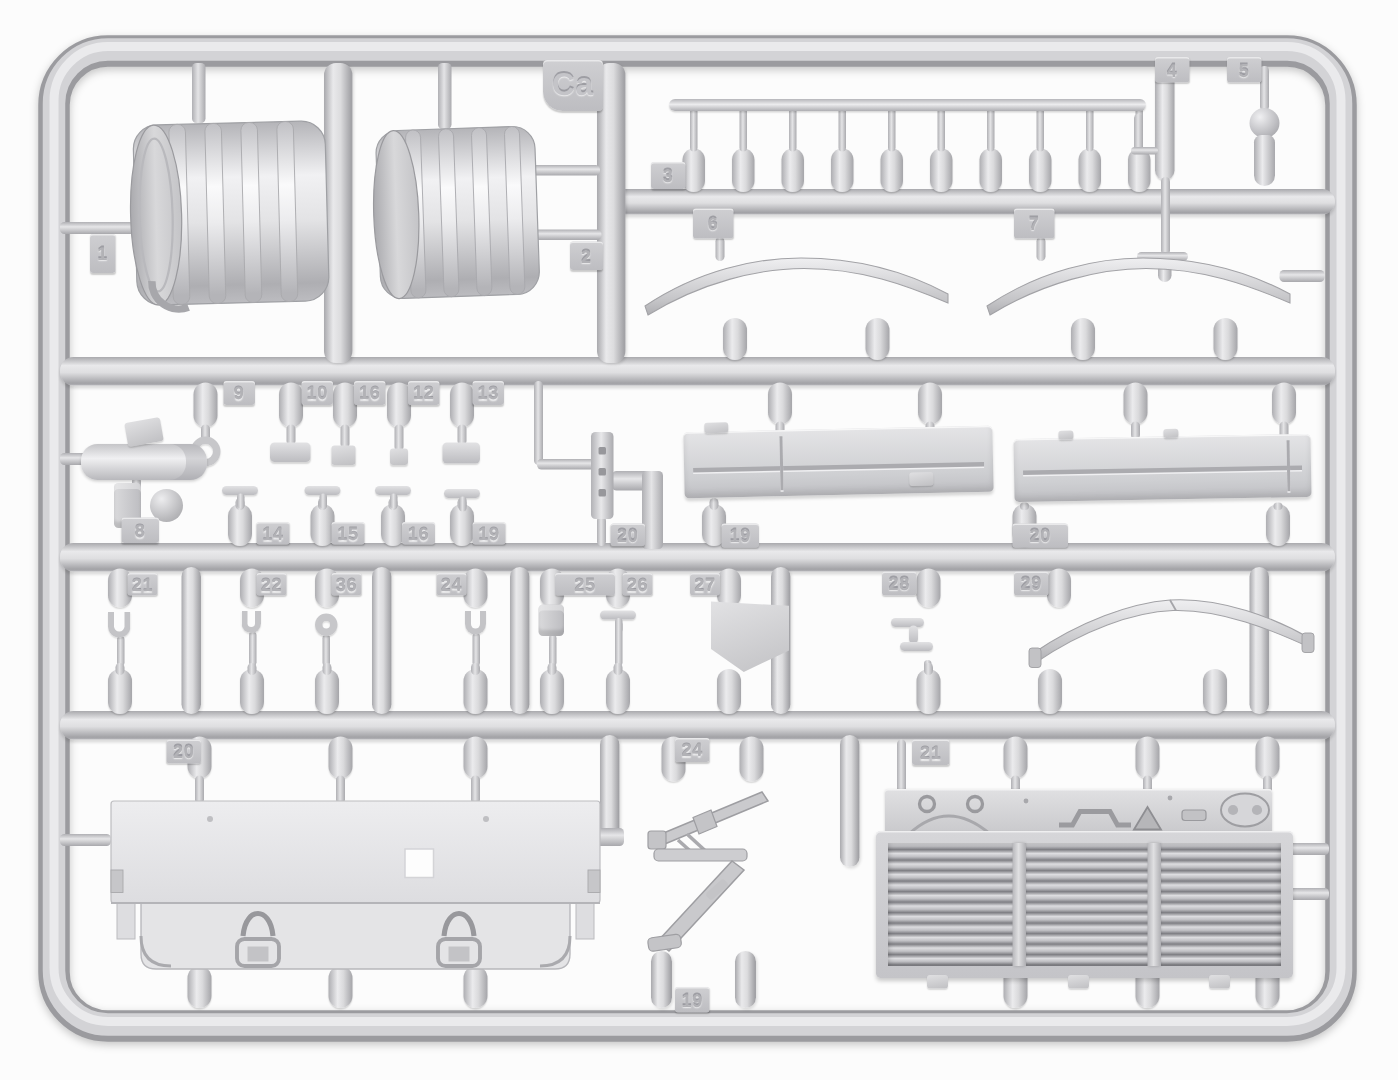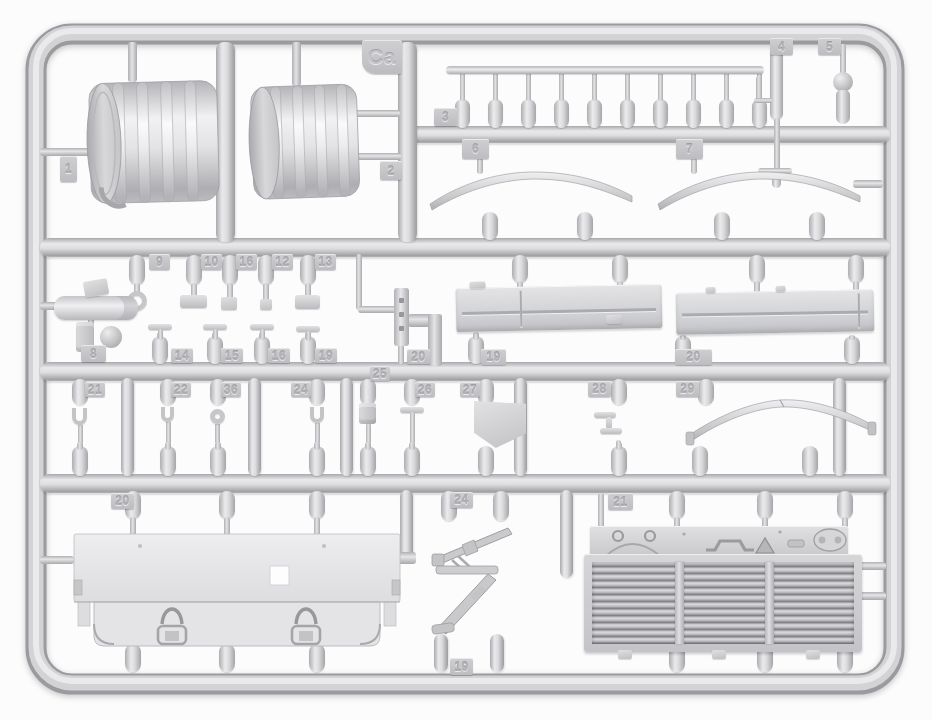--- a/index.html
+++ b/index.html
@@ -420,21 +420,21 @@
       <div class="tag" style="left: 221px; top: 348px; width: 22px; height: 15px;">15</div>
       <div class="tag" style="left: 268px; top: 348px; width: 22px; height: 15px;">16</div>
       <div class="tag" style="left: 315px; top: 348px; width: 22px; height: 15px;">19</div>
       <div class="tag" style="left: 407px; top: 349px; width: 23px; height: 15px;">20</div>
       <div class="tag" style="left: 481px; top: 349px; width: 25px; height: 16px;">19</div>
       <div class="tag" style="left: 675px; top: 349px; width: 37px; height: 16px;">20</div>
       <div class="tag" style="left: 85px; top: 382px; width: 20px; height: 15px;">21</div>
       <div class="tag" style="left: 171px; top: 382px; width: 20px; height: 15px;">22</div>
       <div class="tag" style="left: 221px; top: 382px; width: 20px; height: 15px;">36</div>
       <div class="tag" style="left: 291px; top: 382px; width: 20px; height: 15px;">24</div>
-      <div class="tag" style="left: 370px; top: 366px; width: 20px; height: 15px;">25</div>
+      <div class="tag" style="left: 370px; top: 382px; width: 40px; height: 15px;">25</div>
       <div class="tag" style="left: 415px; top: 382px; width: 20px; height: 15px;">26</div>
       <div class="tag" style="left: 460px; top: 382px; width: 20px; height: 15px;">27</div>
       <div class="tag" style="left: 588px; top: 381px; width: 23px; height: 16px;">28</div>
       <div class="tag" style="left: 676px; top: 381px; width: 23px; height: 16px;">29</div>
       <div class="tag" style="left: 111px; top: 493px; width: 23px; height: 16px;">20</div>
       <div class="tag" style="left: 450px; top: 492px; width: 23px; height: 16px;">24</div>
       <div class="tag" style="left: 450px; top: 658px; width: 23px; height: 17px;">19</div>
       <div class="tag" style="left: 608px; top: 493px; width: 25px; height: 17px;">21</div>
     </div>
 </div>

